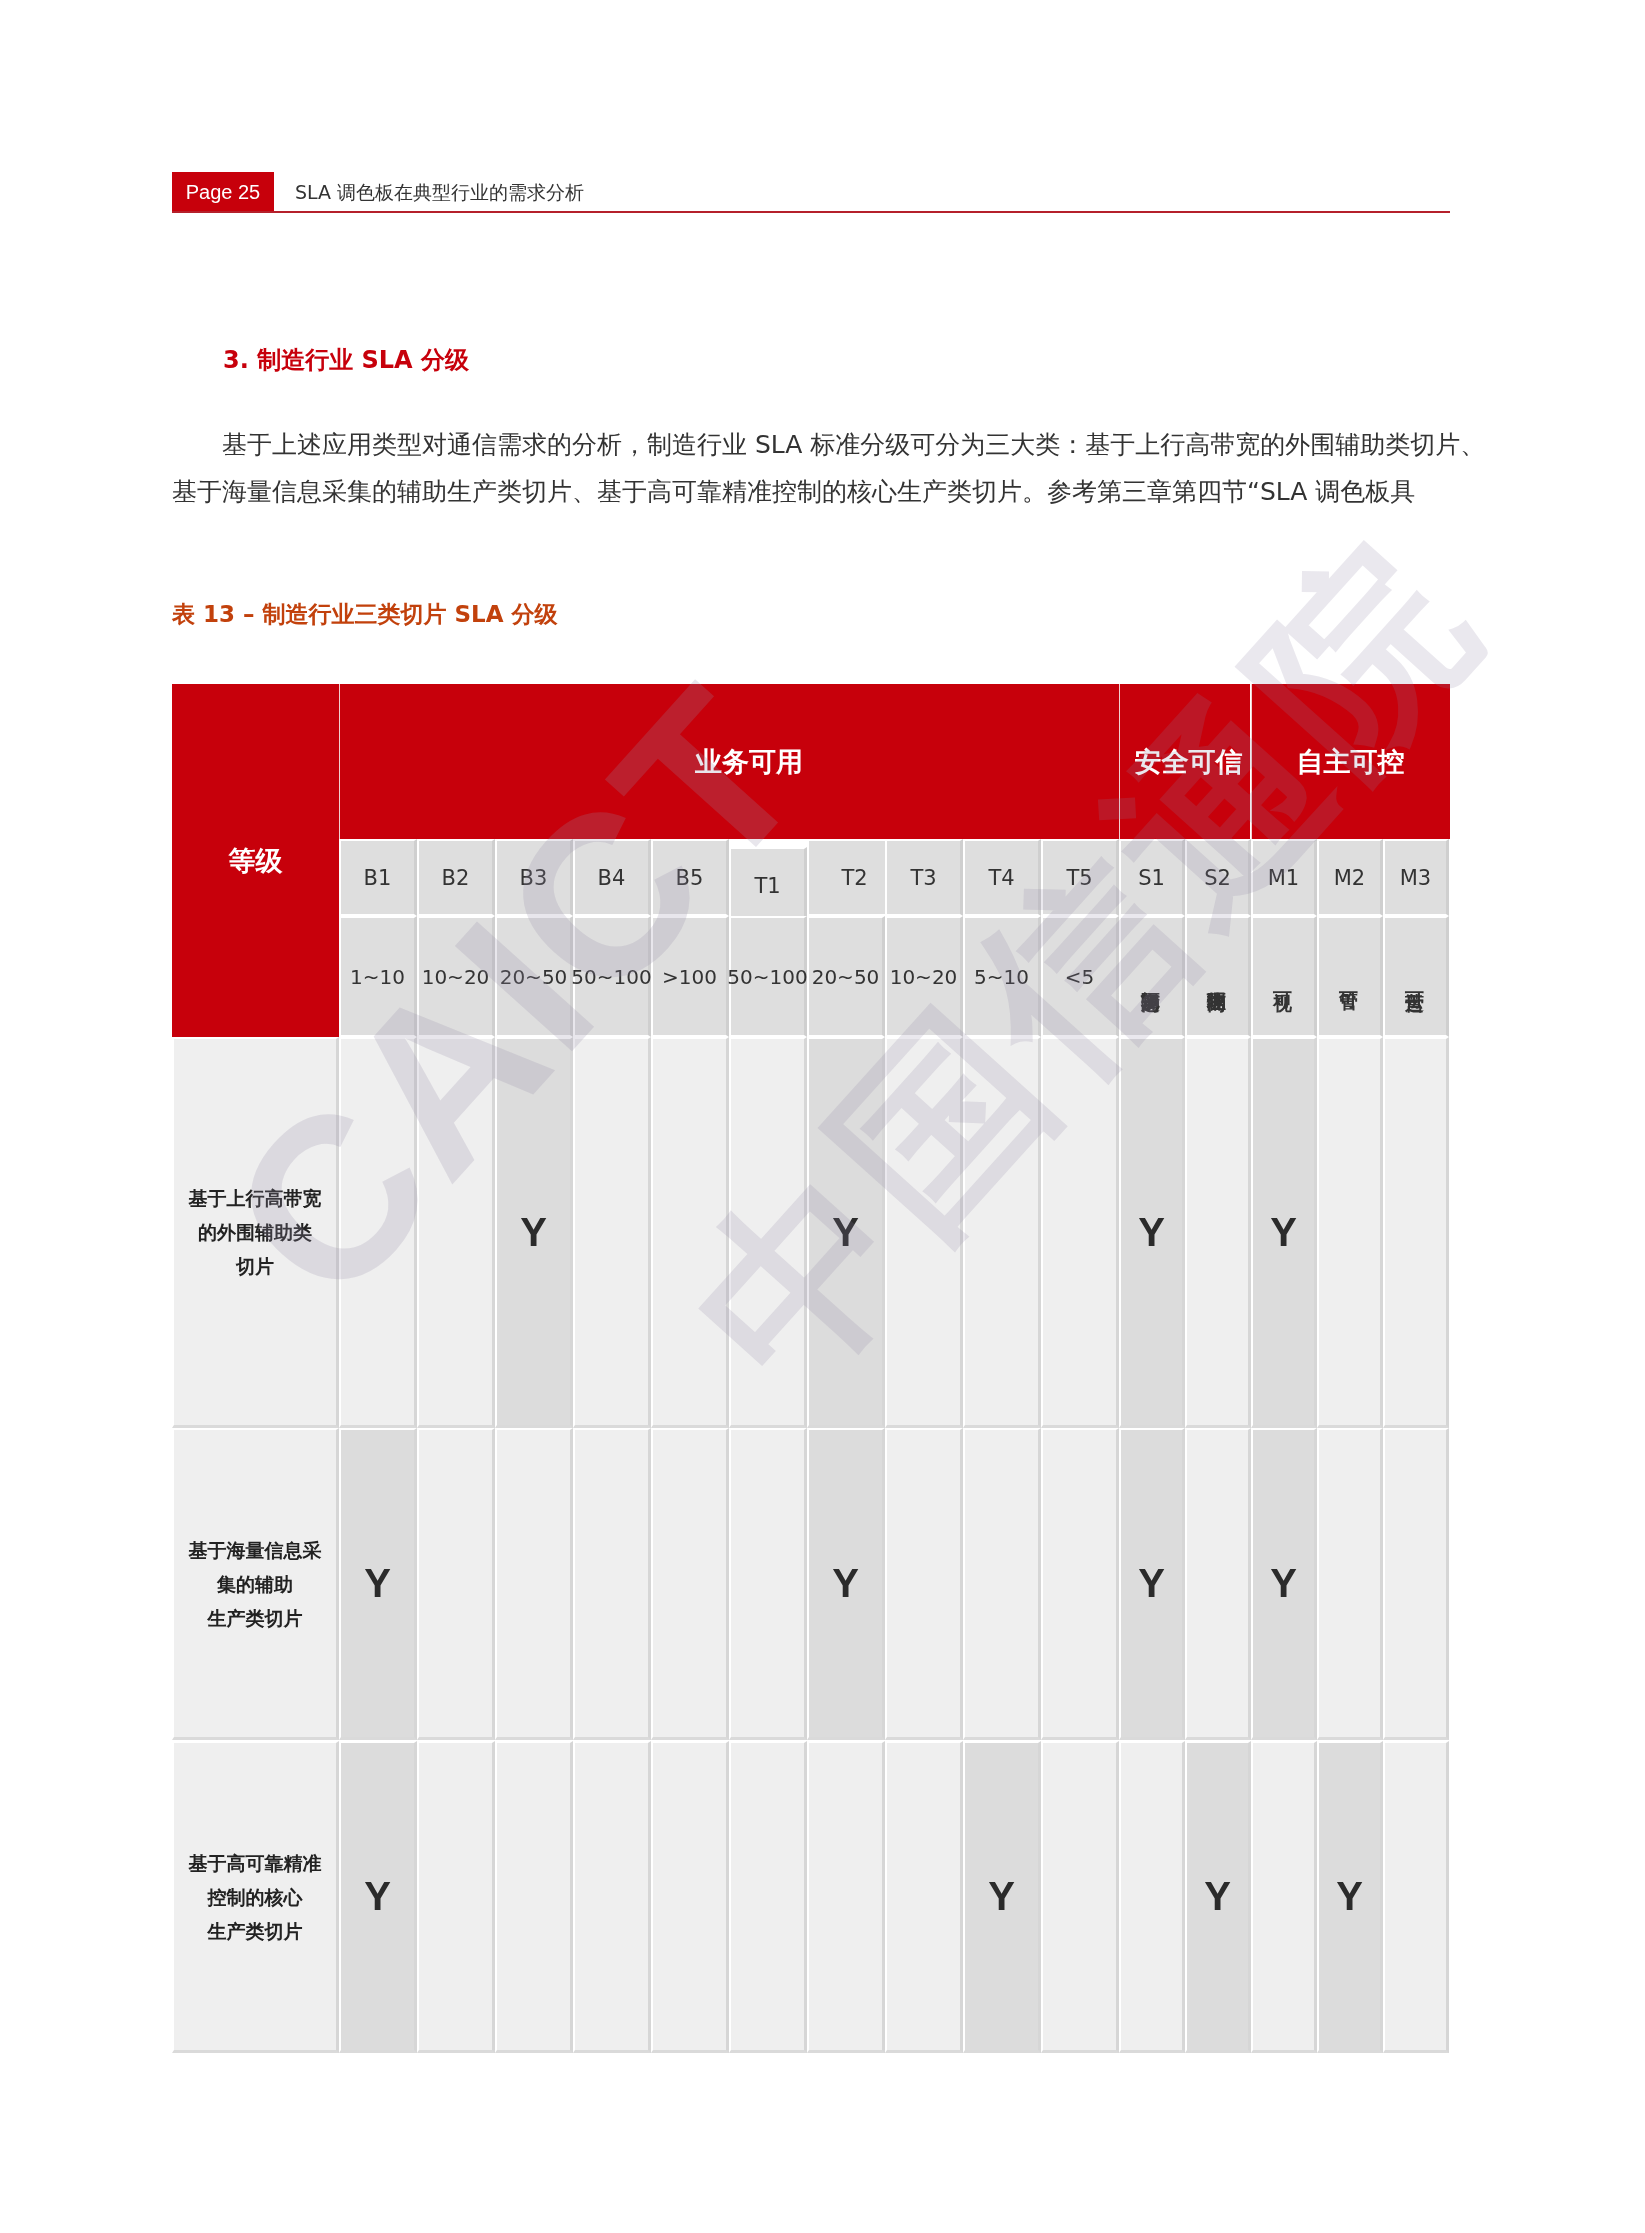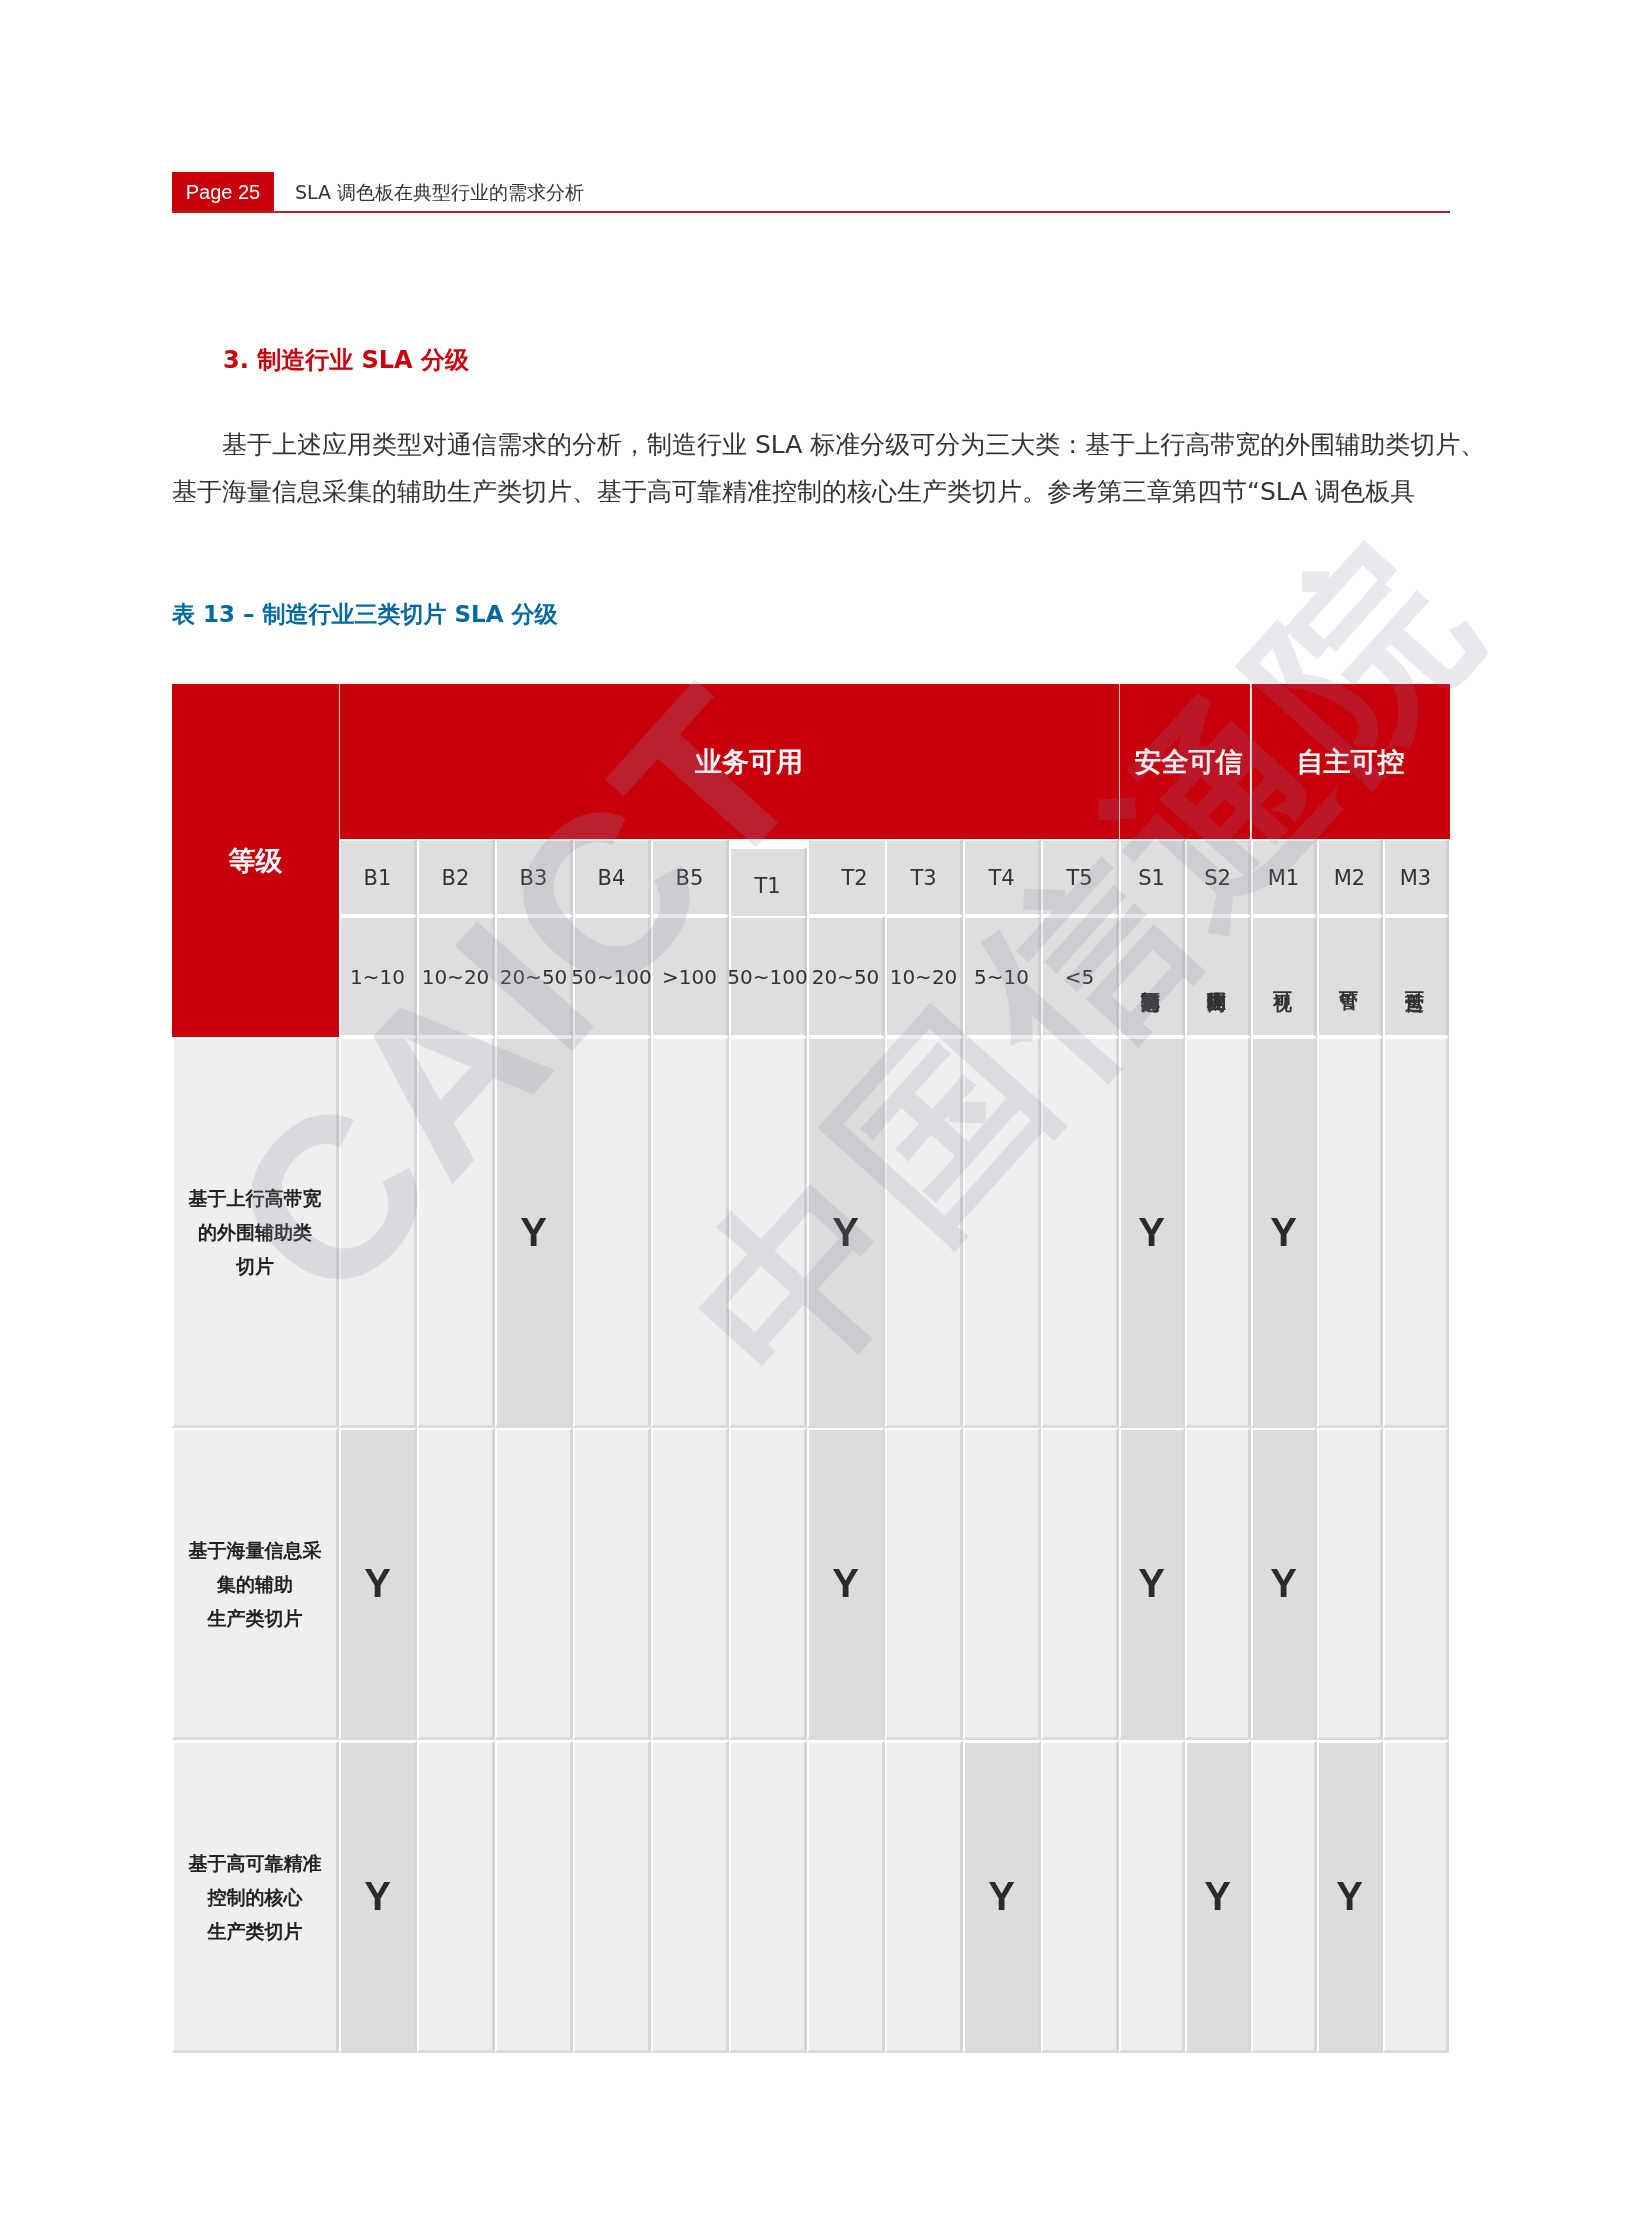--- a/index.html
+++ b/index.html
@@ -3,21 +3,21 @@
 <meta charset="utf-8">
 <style>
   html,body{margin:0;padding:0;background:#fff;}
   body{width:1646px;height:2234px;position:relative;overflow:hidden;font-family:"DejaVu Sans","Liberation Sans",sans-serif;color:#333;}
   .page-tag{position:absolute;left:172px;top:172px;width:102px;height:40px;background:#c7000b;color:#fff;font-family:"Liberation Sans",sans-serif;font-size:20px;line-height:40px;text-align:center;}
   .running-title{position:absolute;left:295px;top:172px;height:40px;line-height:40px;font-size:19px;color:#333;}
   .header-rule{position:absolute;left:172px;top:211px;width:1278px;height:2px;background:#b5202b;}
   .section-heading{position:absolute;left:223px;top:344px;font-size:24px;font-weight:bold;color:#c7000b;}
   .para{position:absolute;left:172px;width:1284px;font-size:25px;color:#333;line-height:47px;}
   .para .l{display:block;white-space:nowrap;}
-  .table-caption{position:absolute;left:172px;top:599px;font-size:23px;font-weight:bold;color:#0369a1;}
+  .table-caption{position:absolute;left:172px;top:599px;font-size:23px;font-weight:bold;color:#c2410c;}
   .tbl{position:absolute;left:172px;top:684px;width:1278px;height:1369px;}
   .cell{position:absolute;box-sizing:border-box;display:flex;align-items:center;justify-content:center;text-align:center;}
   .red{background:#c7000b;color:#fff;font-weight:bold;font-size:27px;}
   .code{background:#dedede;color:#333;font-size:21px;border:2px solid #fff;border-right:3px solid #cfcfcf;}
   .val{background:#dedede;color:#333;font-size:20px;border:2px solid #fff;border-right:3px solid #cfcfcf;}
   .vert{font-weight:bold;font-size:19px;line-height:22px;writing-mode:vertical-rl;letter-spacing:0;}
   .body-cell{background:#efefef;border:2px solid #fff;border-right:3px solid #d6d6d6;border-bottom:3px solid #dadada;}
   .body-cell.hl{background:#dcdcdc;}
   .ymark{font-family:"Liberation Sans",sans-serif;font-weight:bold;font-size:40px;color:#2b2b2b;}
   .rowlabel{background:#efefef;border:2px solid #fff;border-right:3px solid #d6d6d6;border-bottom:3px solid #dadada;font-weight:bold;font-size:19px;color:#222;line-height:34px;flex-direction:column;}

